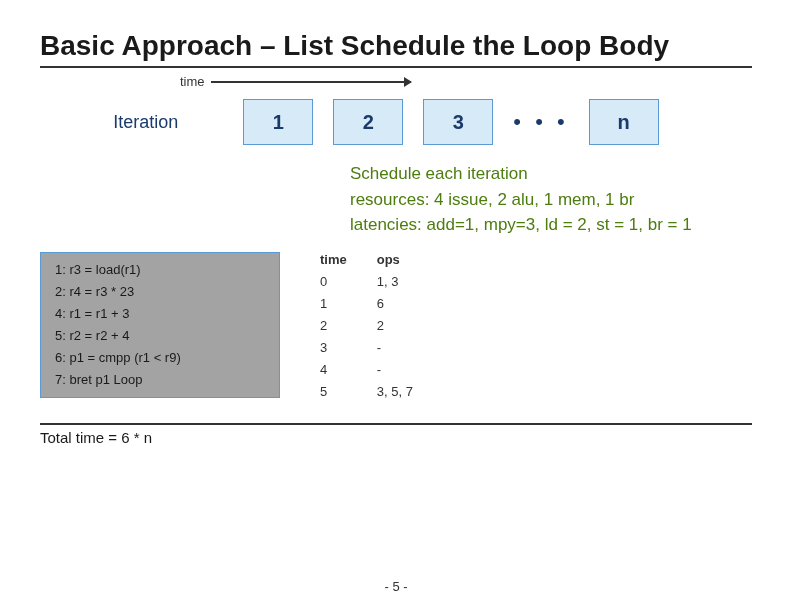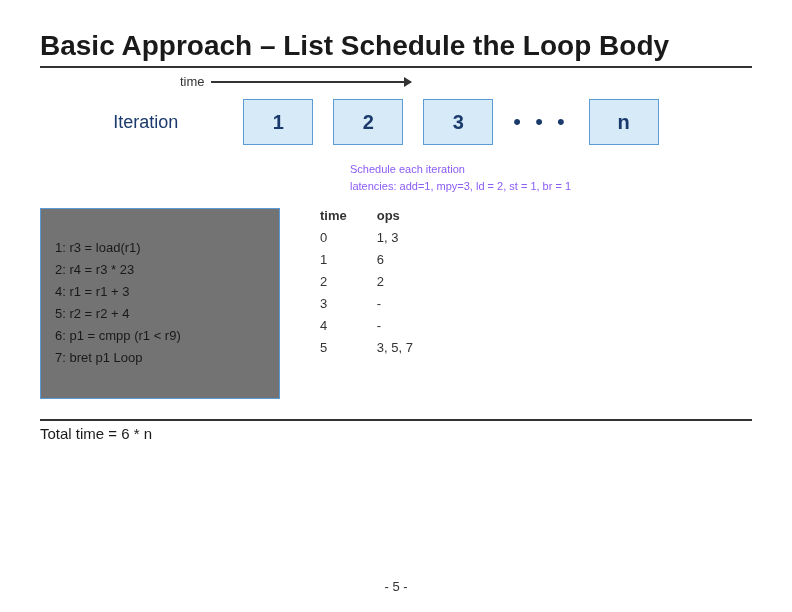--- a/index.html
+++ b/index.html
@@ -81,33 +81,33 @@
       font-size: 22px;
       color: #1a3a6b;
       margin-right: 20px;
       letter-spacing: 4px;
     }
     .schedule-info {
       margin-left: 310px;
       margin-bottom: 14px;
     }
     .schedule-info p {
-      font-size: 11px;
-      color: #8b5cf6;
+      font-size: 17px;
+      color: #4d7c0f;
       line-height: 1.5;
     }
     .main-content {
       display: flex;
       align-items: flex-start;
       gap: 40px;
     }
     .code-box {
       border: 1.5px solid #5b9bd5;
-      background: #737373;
-      padding: 28px 14px;
+      background: #a3a3a3;
+      padding: 6px 14px;
       min-width: 240px;
     }
     .code-box p {
       font-size: 13px;
       color: #1a1a1a;
       line-height: 1.7;
       font-family: Arial, Helvetica, sans-serif;
     }
     .table-section {
       display: flex;
@@ -161,20 +161,21 @@
     <span class="iteration-label">Iteration</span>
     <div class="iter-box">1</div>
     <div class="iter-box">2</div>
     <div class="iter-box">3</div>
     <span class="iter-dots">• • •</span>
     <div class="iter-box">n</div>
   </div>
 
   <div class="schedule-info">
     <p>Schedule each iteration</p>
+    <p>resources: 4 issue, 2 alu, 1 mem, 1 br</p>
     <p>latencies: add=1, mpy=3, ld = 2, st = 1, br = 1</p>
   </div>
 
   <div class="main-content">
     <div class="code-box">
 
     <p>1: r3 = load(r1)</p>
         <p>2: r4 = r3 * 23</p>
         <p>4: r1 = r1 + 3</p>
         <p>5: r2 = r2 + 4</p>

